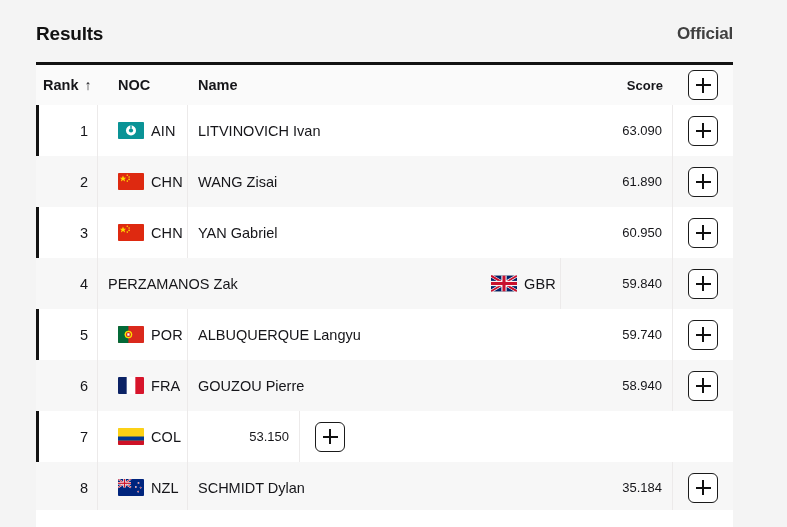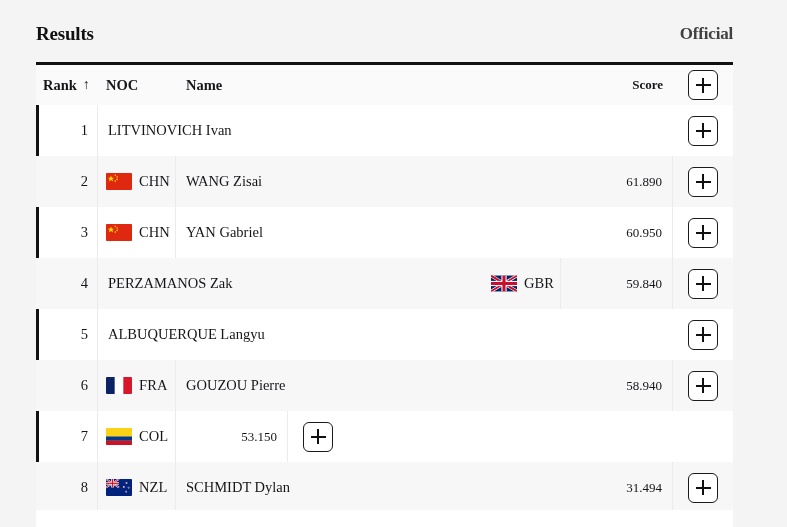--- a/index.html
+++ b/index.html
@@ -15,21 +15,20 @@
     font-family: "Liberation Sans", sans-serif;
     color: #1a1a1a;
     -webkit-font-smoothing: antialiased;
   }
 
   .page {
     position: relative;
     width: 787px;
     height: 520px;
     background: #f4f4f4;
-    font-family: Liberation Serif, serif;
   }
 
   
   .title-bar {
     position: absolute;
     left: 36px;
     top: 14px;
     width: 697px;
     height: 40px;
     display: flex;
@@ -117,20 +116,21 @@
     font-weight: normal;
     font-size: 14px;
     line-height: 1;
   }
 
   .c-noc {
     width: 78px;
     padding-left: 8px;
     gap: 7px;
     border-right: 1px solid #eceaea;
+    margin-left: 12px;
   }
   .row.header-row .c-noc {
     border-right: none;
     font-weight: bold;
     padding-left: 8px;
   }
   .c-noc .noc-code {
     font-size: 14.5px;
     color: #16161a;
     letter-spacing: 0.1px;
@@ -245,21 +245,30 @@
         <button class="plus-btn">
           <span class="glyph"></span>
         </button>
       </div>
     </div>
 
     <div id="rows-container">
         <div class="row data-row">
           <div class="rank-marker"></div>
           <div class="cell c-rank">1</div>
+          <div class="cell c-noc">
+            <span class="flag">
+              <svg viewBox="0 0 26 17" preserveAspectRatio="none">
+                <use href="#sym-ain-flag" xlink:href="#sym-ain-flag"></use>
+              </svg>
+            </span>
+            <span class="noc-code">AIN</span>
+          </div>
           <div class="cell c-name">LITVINOVICH Ivan</div>
+          <div class="cell c-score">63.090</div>
           <div class="cell c-action">
             <button class="plus-btn">
               <span class="glyph"></span>
             </button>
           </div>
         </div>
         <div class="row data-row alt">
           <div class="rank-marker hidden"></div>
           <div class="cell c-rank">2</div>
           <div class="cell c-noc">
@@ -312,21 +321,30 @@
           <div class="cell c-score">59.840</div>
           <div class="cell c-action">
             <button class="plus-btn">
               <span class="glyph"></span>
             </button>
           </div>
         </div>
         <div class="row data-row">
           <div class="rank-marker"></div>
           <div class="cell c-rank">5</div>
+          <div class="cell c-noc">
+            <span class="flag">
+              <svg viewBox="0 0 26 17" preserveAspectRatio="none">
+                <use href="#sym-por-flag" xlink:href="#sym-por-flag"></use>
+              </svg>
+            </span>
+            <span class="noc-code">POR</span>
+          </div>
           <div class="cell c-name">ALBUQUERQUE Langyu</div>
+          <div class="cell c-score">59.740</div>
           <div class="cell c-action">
             <button class="plus-btn">
               <span class="glyph"></span>
             </button>
           </div>
         </div>
         <div class="row data-row alt">
           <div class="rank-marker hidden"></div>
           <div class="cell c-rank">6</div>
           <div class="cell c-noc">
@@ -368,21 +386,21 @@
           <div class="cell c-rank">8</div>
           <div class="cell c-noc">
             <span class="flag">
               <svg viewBox="0 0 26 17" preserveAspectRatio="none">
                 <use href="#sym-nzl-flag" xlink:href="#sym-nzl-flag"></use>
               </svg>
             </span>
             <span class="noc-code">NZL</span>
           </div>
           <div class="cell c-name">SCHMIDT Dylan</div>
-          <div class="cell c-score">31.494</div>
+          <div class="cell c-score">35.184</div>
           <div class="cell c-action">
             <button class="plus-btn">
               <span class="glyph"></span>
             </button>
           </div>
         </div>
       </div>
   </div>
 
   <div class="bottom-partial"></div>

